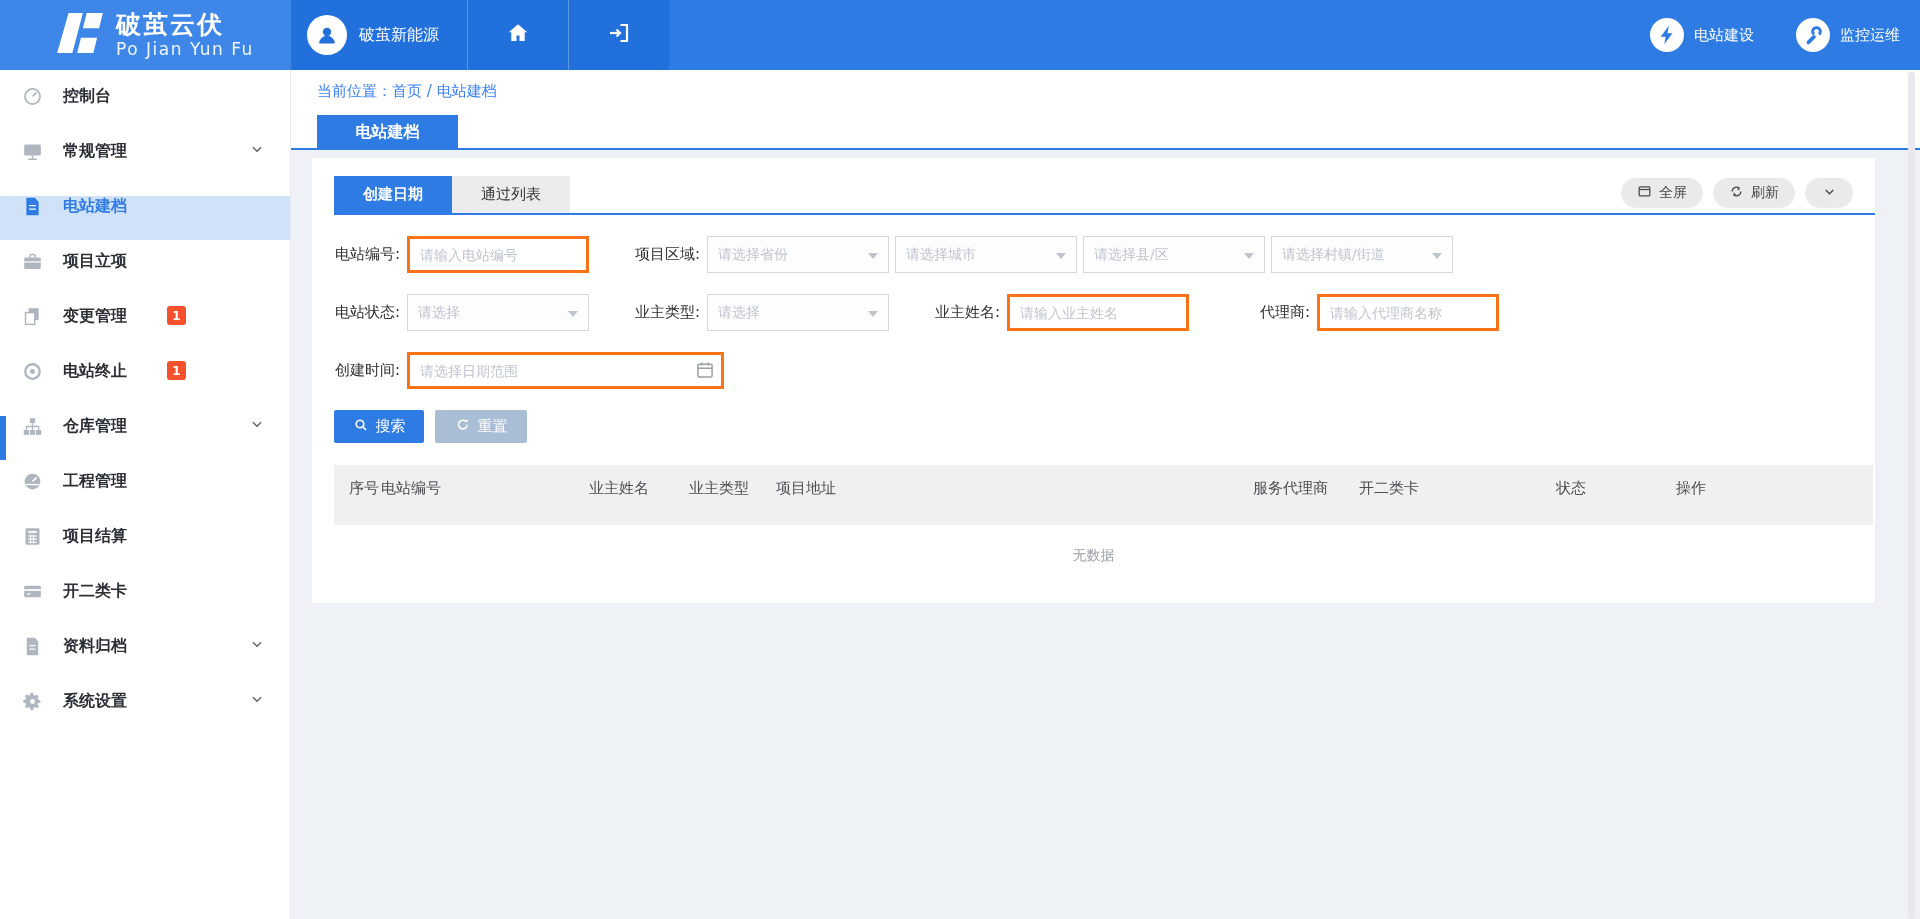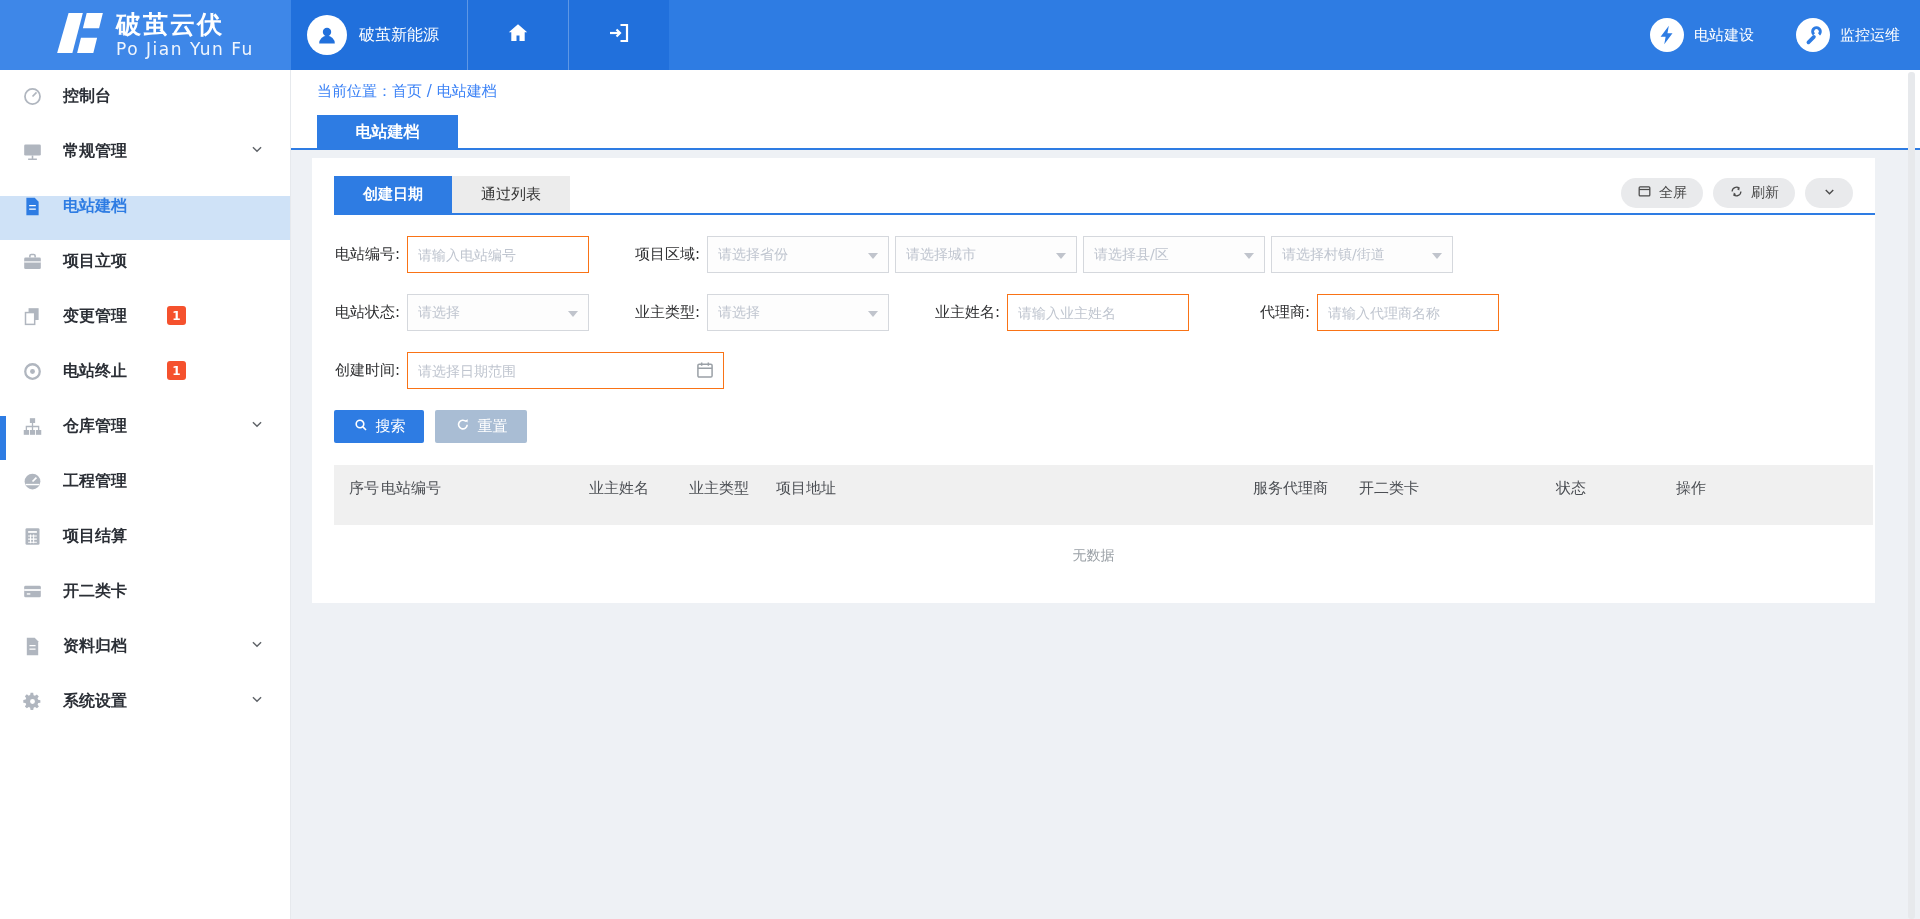--- a/index.html
+++ b/index.html
@@ -63,21 +63,21 @@
   .tool-btn { height:30px; border-radius:15px; background:#e9eaec; color:#4a4a4a; font-size:14px;
               display:flex; align-items:center; gap:7px; padding:0 16px; cursor:pointer; border:none; }
   .tool-btn svg { width:15px; height:15px; }
   .tool-btn.caret { width:48px; padding:0; justify-content:center; }
 
   
   .filters { margin-top:21px; }
   .frow { position:relative; height:39px; margin-bottom:19px; }
   .fgroup { position:absolute; top:0; display:flex; align-items:center; }
   .flabel { width:66px; text-align:right; margin-right:7px; font-size:15px; color:#303133; white-space:nowrap; }
-  .tinput { width:182px; height:37px; border:1px solid #f97316; padding:15px 10px; font-size:14px; color:#333;
+  .tinput { width:182px; height:37px; border:3px solid #f97316; padding:15px 10px; font-size:14px; color:#333;
             font-family:inherit; outline:none; background:#fff; }
   .tinput::placeholder { color:#bfc5cf; }
   .select { width:182px; height:37px; border:1px solid #d5d8dd; background:#fdfdfd; display:flex;
             align-items:center; padding:0 26px 0 10px; font-size:14px; color:#bfc5cf; position:relative; cursor:pointer; }
   .select + .select { margin-left:6px; }
   .sel-arrow { position:absolute; right:10px; top:16px; width:0; height:0;
                border-left:5px solid transparent; border-right:5px solid transparent; border-top:6px solid #c0c4cc; }
   .datewrap { position:relative; width:317px; }
   .datewrap .tinput { width:317px; padding-right:34px; }
   .cal-ic { position:absolute; right:9px; top:8px; width:20px; height:20px; color:#9aa0a6; }

